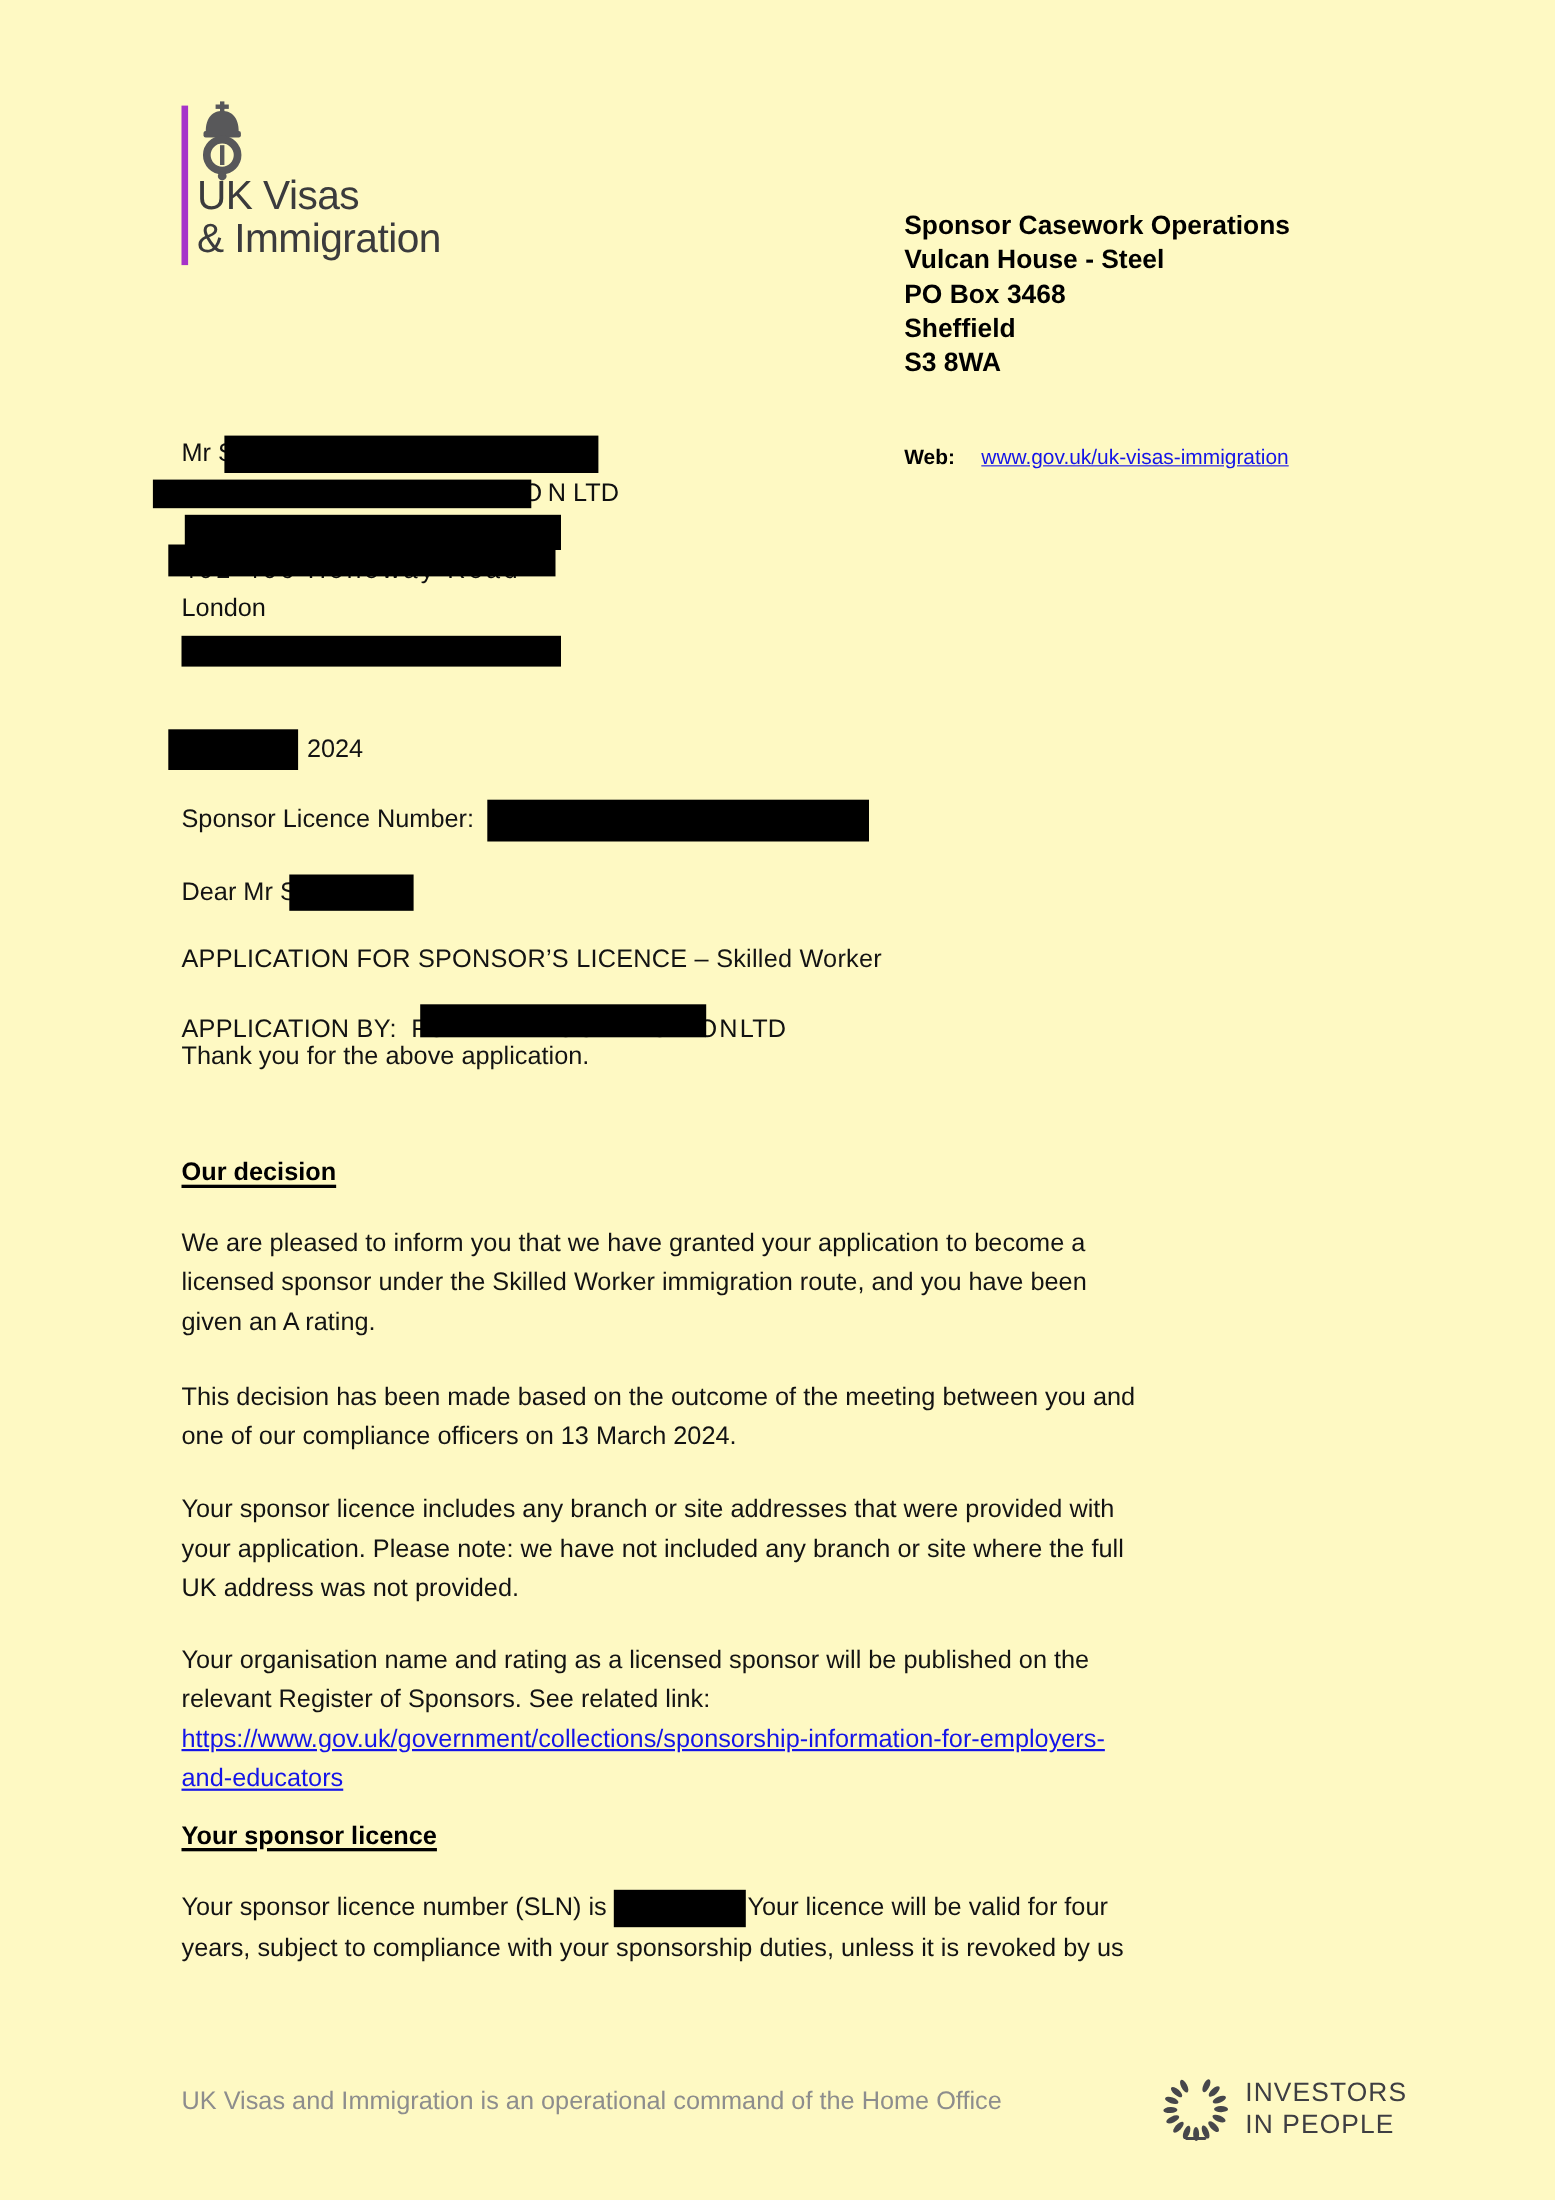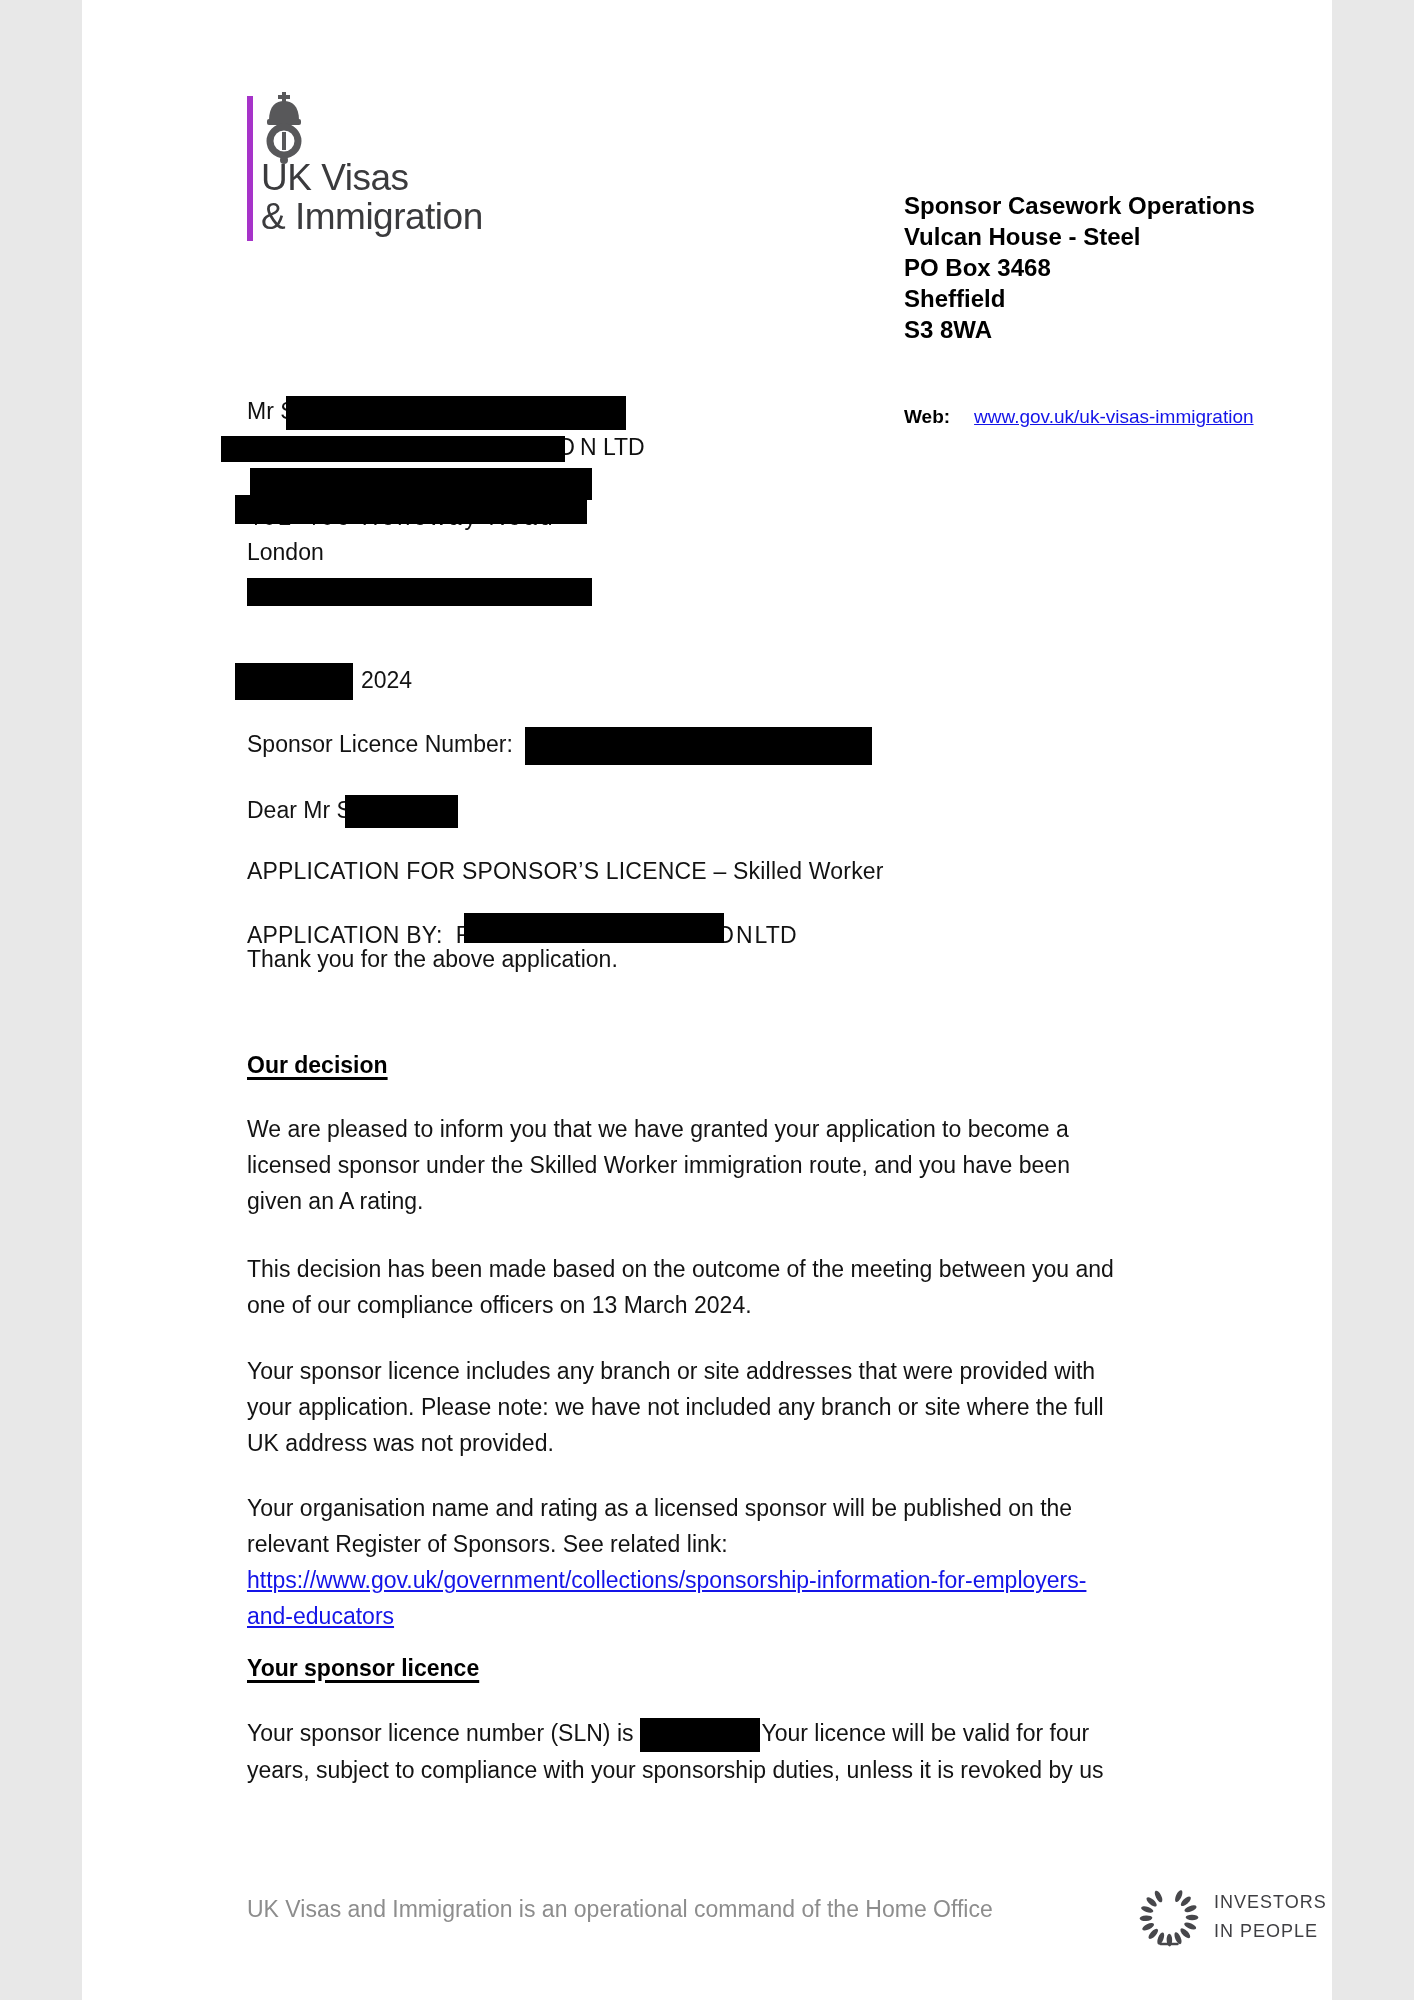--- a/index.html
+++ b/index.html
@@ -1,16 +1,16 @@
 <!DOCTYPE html>
 <html><head>
 <meta charset="utf-8">
 <style>
   html,body{margin:0;padding:0;background:#e8e8e8;}
-  .page{position:relative;width:1250px;height:2000px;background:#ffffff;margin:0 auto;
+  .page{position:relative;width:1414px;height:2000px;background:#fef9c3;margin:0 auto;
         font-family:"Liberation Sans", sans-serif;color:#141414;overflow:hidden;}
   .abs{position:absolute;}
   
   .brand-bar{left:165px;top:96px;width:6px;height:145px;background:#a633c9;}
   .crest{left:180px;top:92px;width:44px;height:74px;}
   .crest svg{width:100%;height:100%;}
   .wordmark{left:179px;top:158px;font-size:37px;line-height:39px;color:#3b3b3d;letter-spacing:-0.5px;}
   
   .sender{left:822px;top:190px;font-size:24px;line-height:31px;font-weight:bold;color:#000;}
   .webline{left:822px;top:402px;font-size:19px;line-height:30px;}
@@ -25,21 +25,21 @@
   .under{color:#101010;}
   
   .bodyblock{left:165px;width:1040px;font-size:23px;line-height:36px;color:#131313;}
   .pre{white-space:pre-line;}
   .headline{font-weight:bold;text-decoration:underline;text-decoration-thickness:2.5px;text-underline-offset:4px;color:#000;}
   .caps{letter-spacing:0.2px;}
   
   .footnote{left:165px;top:1896px;font-size:23px;color:#8d8d8d;}
   .iip{left:1056px;top:1884px;display:flex;align-items:center;}
   .iip svg{width:62px;height:66px;}
-  .iip-text{margin-left:14px;font-size:18px;line-height:29px;color:#3e3e42;letter-spacing:1px;}
+  .iip-text{margin-left:14px;font-size:24px;line-height:29px;color:#3e3e42;letter-spacing:1px;}
 </style>
 </head>
 <body>
 
 <div class="page">
 
   <div class="abs brand-bar"></div>
   <div class="abs crest">
     <svg viewBox="0 0 44 74" fill="#58585a" xmlns="http://www.w3.org/2000/svg">
       <rect x="20" y="0" width="4" height="11"></rect>

